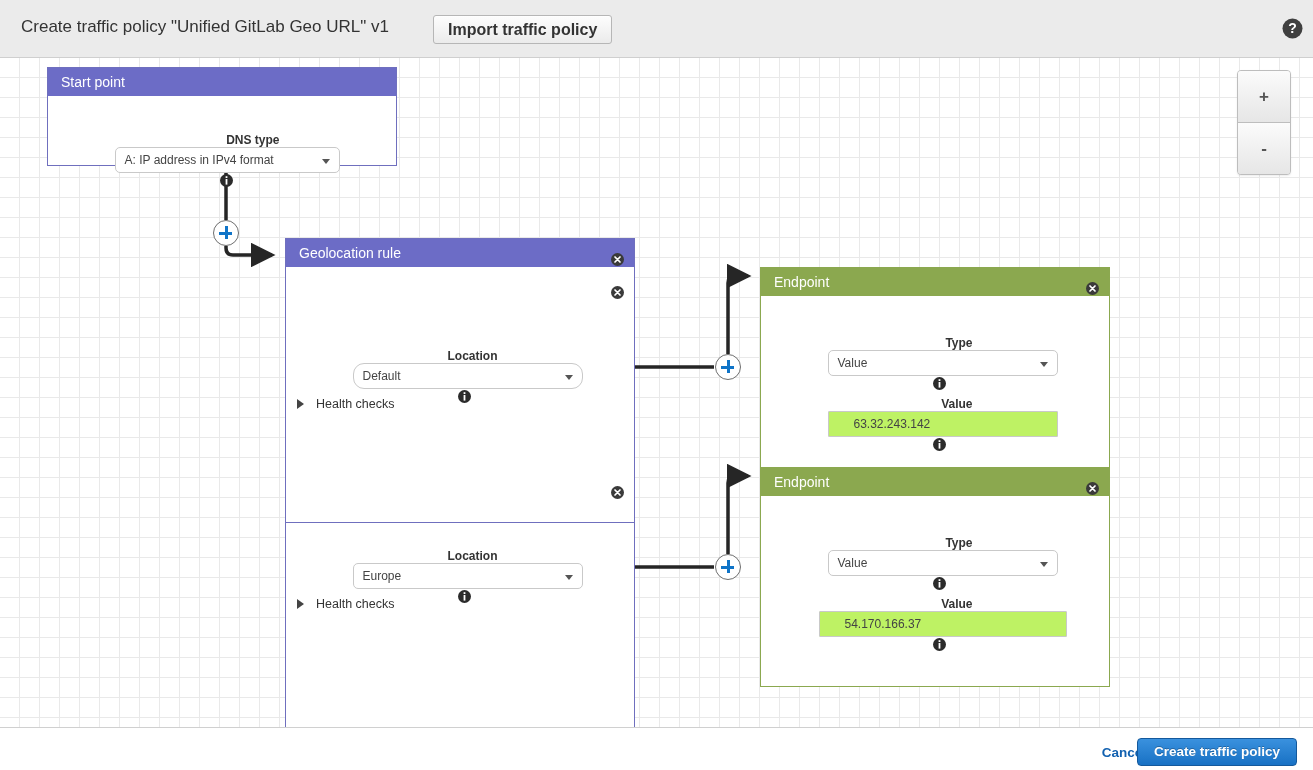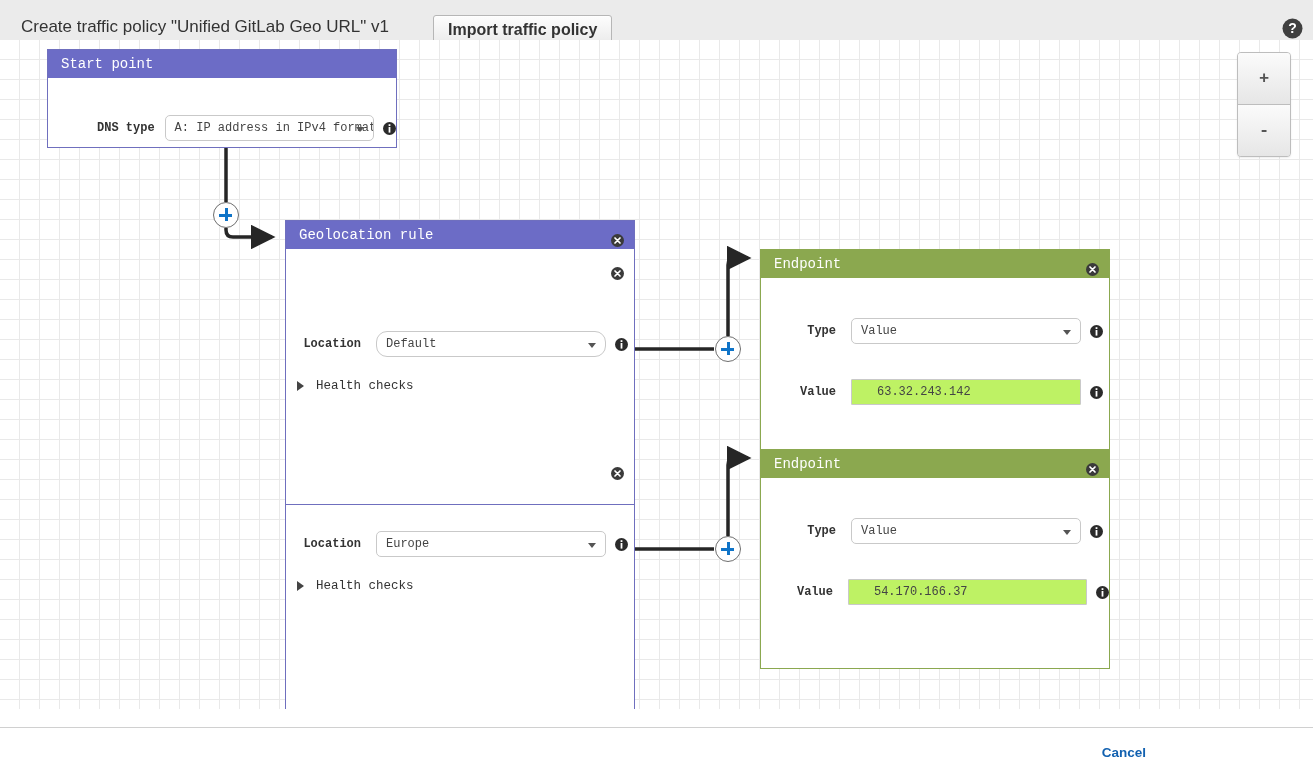--- a/index.html
+++ b/index.html
@@ -55,31 +55,30 @@
     position: absolute;
     right: 10px;
     top: 18px;
     width: 21px; height: 21px;
   }
 
   
   .canvas {
     position: absolute;
     left: 0;
-    top: 40px;
+    top: 58px;
     width: 1313px;
     height: 669px;
     background-color: #ffffff;
     background-image:
       linear-gradient(to right, #e9e9e9 1px, transparent 1px),
       linear-gradient(to bottom, #e9e9e9 1px, transparent 1px);
     background-size: 20px 20px;
     background-position: -1px -1px;
     overflow: hidden;
-    font-family: Liberation Mono, monospace;
   }
   .edges {
     position: absolute;
     left: 0; top: 0;
     width: 1313px; height: 669px;
     pointer-events: none;
   }
 
   
   .zoom-controls {
@@ -144,20 +143,21 @@
     position: absolute;
     width: 13px; height: 13px;
     cursor: pointer;
   }
 
   
   .field-row {
     position: absolute;
     display: flex;
     align-items: center;
+    flex-direction: column;
   }
   .field-label {
     font-size: 12px;
     font-weight: bold;
     color: #333333;
     text-align: right;
     white-space: nowrap;
   }
   .select-box {
     position: relative;
@@ -506,13 +506,14 @@
 
   <div class="zoom-controls">
     <div class="zoom-btn zoom-in">+</div>
     <div class="zoom-btn zoom-out">-</div>
   </div>
 
 </div>
 
 <div class="footer">
   <div class="cancel-link">Cancel</div>
+  <div class="create-btn">Create traffic policy</div>
 </div>
 
 </body></html>

